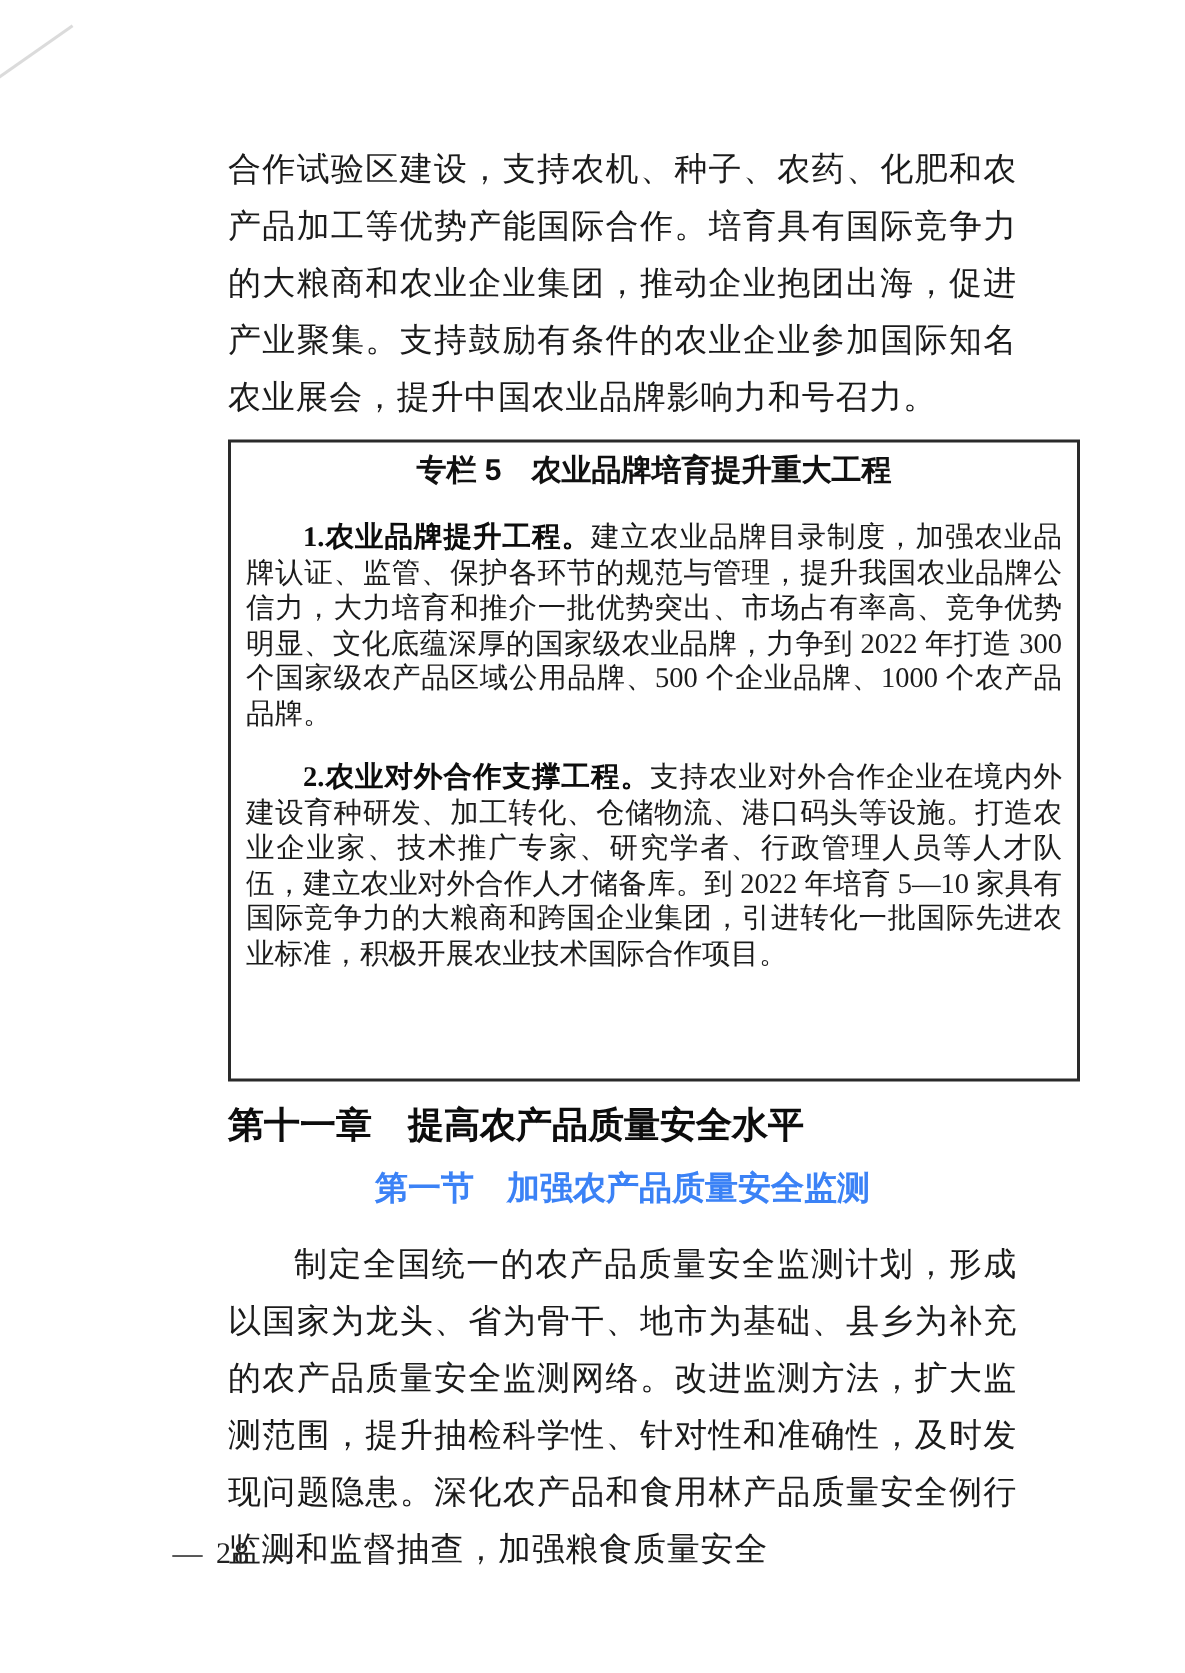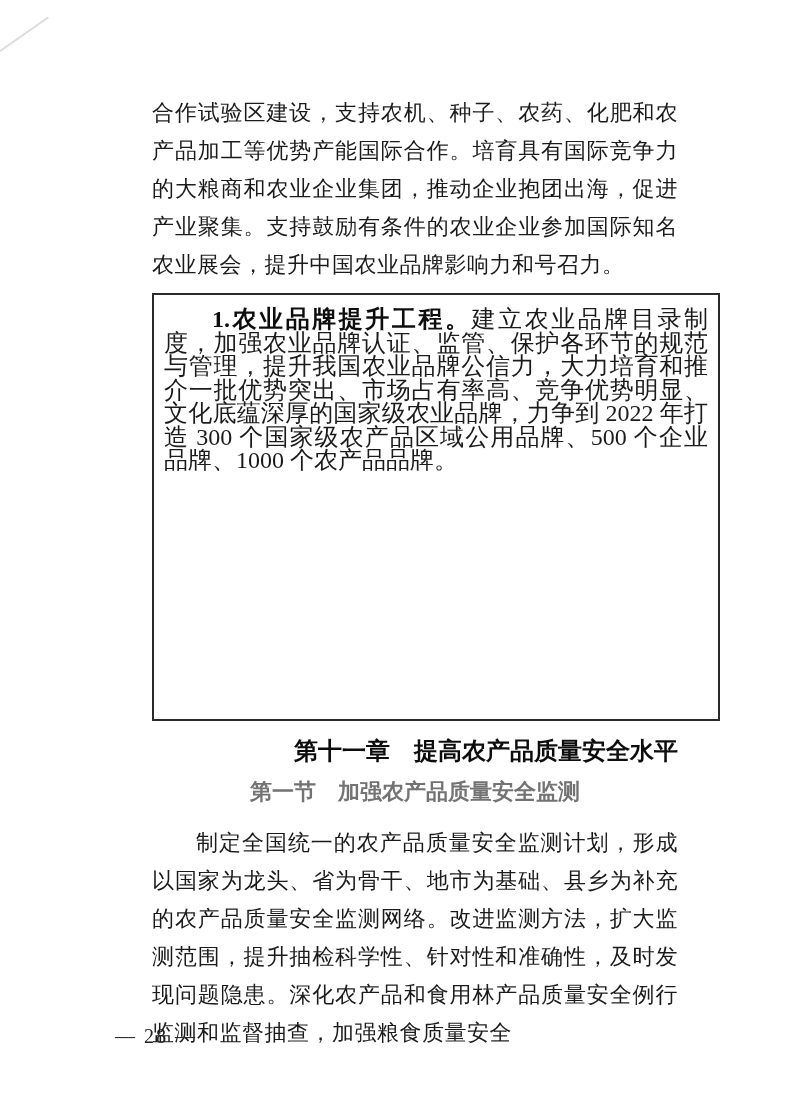--- a/index.html
+++ b/index.html
@@ -47,48 +47,48 @@
   }
   .box-title {
     text-align: center;
     font-family: "Liberation Sans", "DejaVu Sans", sans-serif;
     font-weight: 700;
     font-size: 20px;
     line-height: 27px;
     color: #111111;
   }
   .box-para {
-    margin-top: 7px;
-    font-size: 24px;
+    margin-top: 19px;
+    font-size: 19px;
     line-height: 23.5px;
     text-align: justify;
     text-indent: 2em;
     color: #1b1b1b;
   }
   .box-para b {
     font-weight: 700;
     color: #0d0d0d;
   }
   .chapter-heading {
     margin-top: 15px;
-    text-align: right;
+    text-align: left;
     font-family: "Liberation Sans", "DejaVu Sans", sans-serif;
     font-weight: 700;
     font-size: 24px;
     line-height: 30px;
     color: #0d0d0d;
   }
   .section-heading {
     margin-top: 12px;
     text-align: center;
     font-family: "Liberation Serif", "DejaVu Serif", serif;
     font-weight: 700;
     font-size: 22px;
     line-height: 28px;
-    color: #737373;
+    color: #3b82f6;
   }
   .body-para {
     margin-top: 18px;
     font-size: 22px;
     line-height: 38px;
     text-align: justify;
     text-indent: 2em;
     letter-spacing: 0.5px;
     color: #1b1b1b;
   }
@@ -107,23 +107,25 @@
 
 <div class="page">
 
   <div class="scan-artifact"></div>
 
   <div class="content">
 
     <p class="intro-para">合作试验区建设，支持农机、种子、农药、化肥和农产品加工等优势产能国际合作。培育具有国际竞争力的大粮商和农业企业集团，推动企业抱团出海，促进产业聚集。支持鼓励有条件的农业企业参加国际知名农业展会，提升中国农业品牌影响力和号召力。</p>
 
     <div class="feature-box">
+      <div class="box-title">专栏 5　农业品牌培育提升重大工程</div>
 
       <p class="box-para"><b>1.农业品牌提升工程。</b><span>建立农业品牌目录制度，加强农业品牌认证、监管、保护各环节的规范与管理，提升我国农业品牌公信力，大力培育和推介一批优势突出、市场占有率高、竞争优势明显、文化底蕴深厚的国家级农业品牌，力争到 2022 年打造 300 个国家级农产品区域公用品牌、500 个企业品牌、1000 个农产品品牌。</span></p>
 
+      <p class="box-para"><b>2.农业对外合作支撑工程。</b><span>支持农业对外合作企业在境内外建设育种研发、加工转化、仓储物流、港口码头等设施。打造农业企业家、技术推广专家、研究学者、行政管理人员等人才队伍，建立农业对外合作人才储备库。到 2022 年培育 5—10 家具有国际竞争力的大粮商和跨国企业集团，引进转化一批国际先进农业标准，积极开展农业技术国际合作项目。</span></p>
 
     </div>
 
     <h1 class="chapter-heading">第十一章　提高农产品质量安全水平</h1>
 
     <h2 class="section-heading">第一节　加强农产品质量安全监测</h2>
 
     <p class="body-para">制定全国统一的农产品质量安全监测计划，形成以国家为龙头、省为骨干、地市为基础、县乡为补充的农产品质量安全监测网络。改进监测方法，扩大监测范围，提升抽检科学性、针对性和准确性，及时发现问题隐患。深化农产品和食用林产品质量安全例行监测和监督抽查，加强粮食质量安全</p>
 
   </div>

